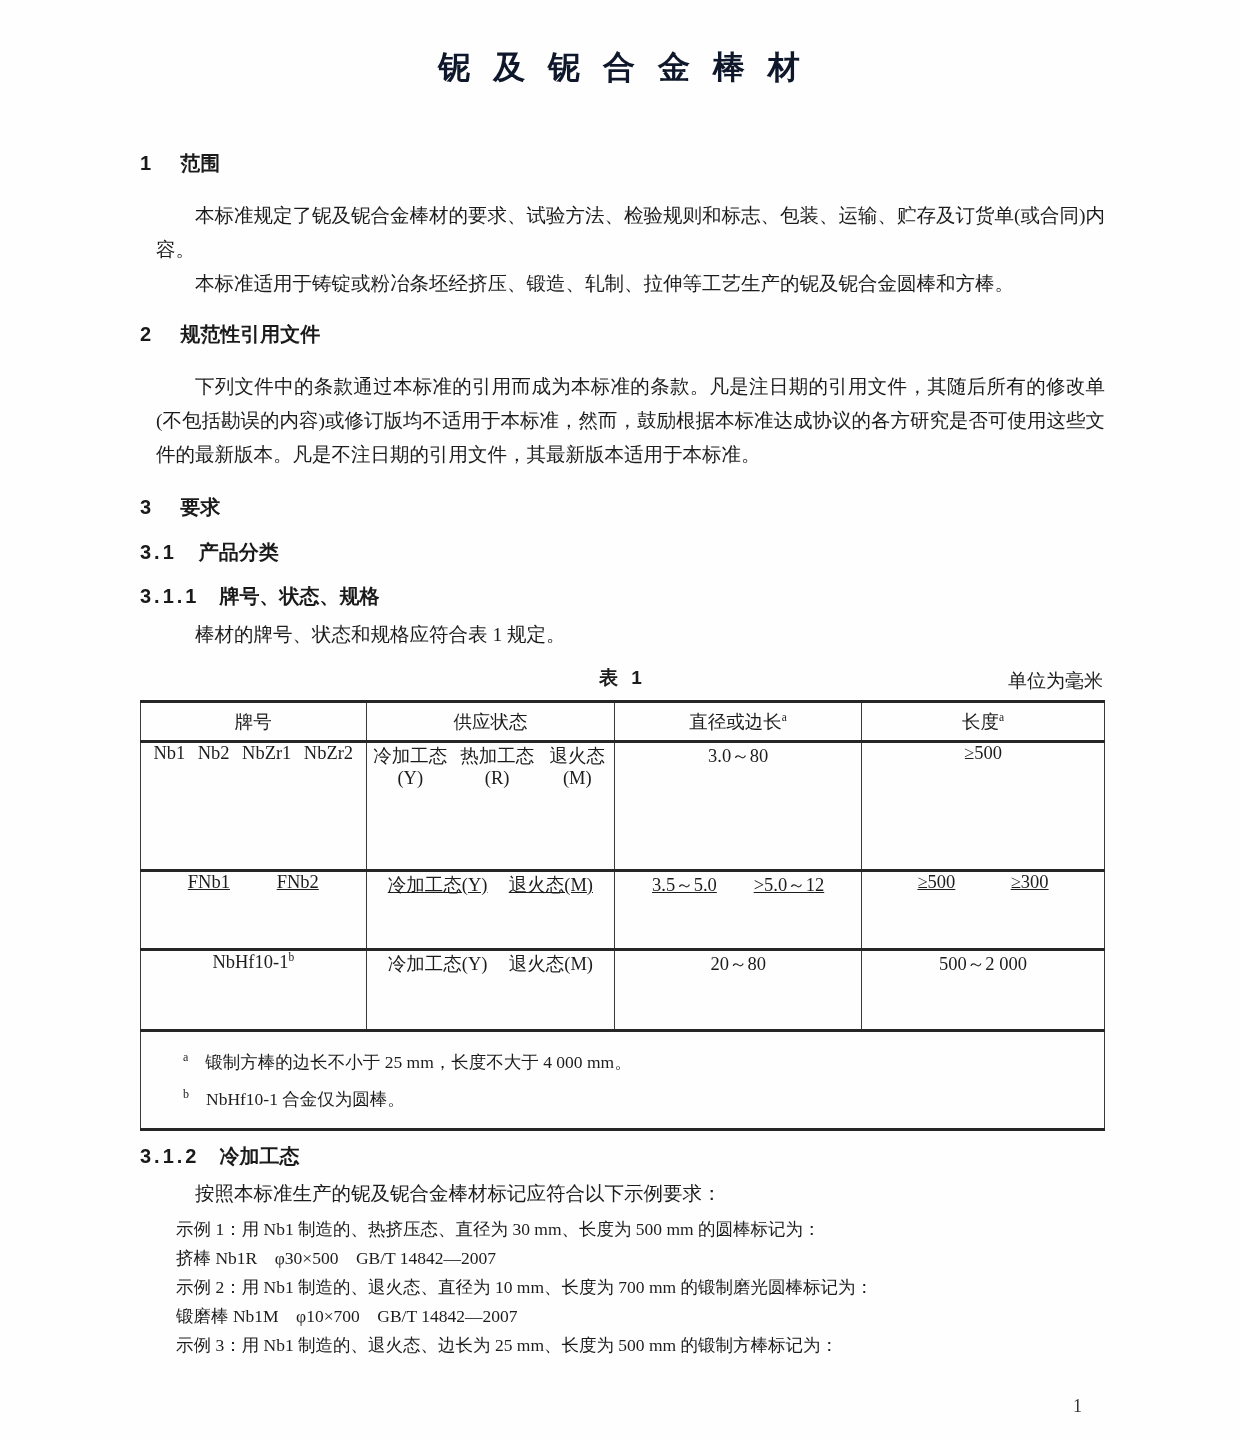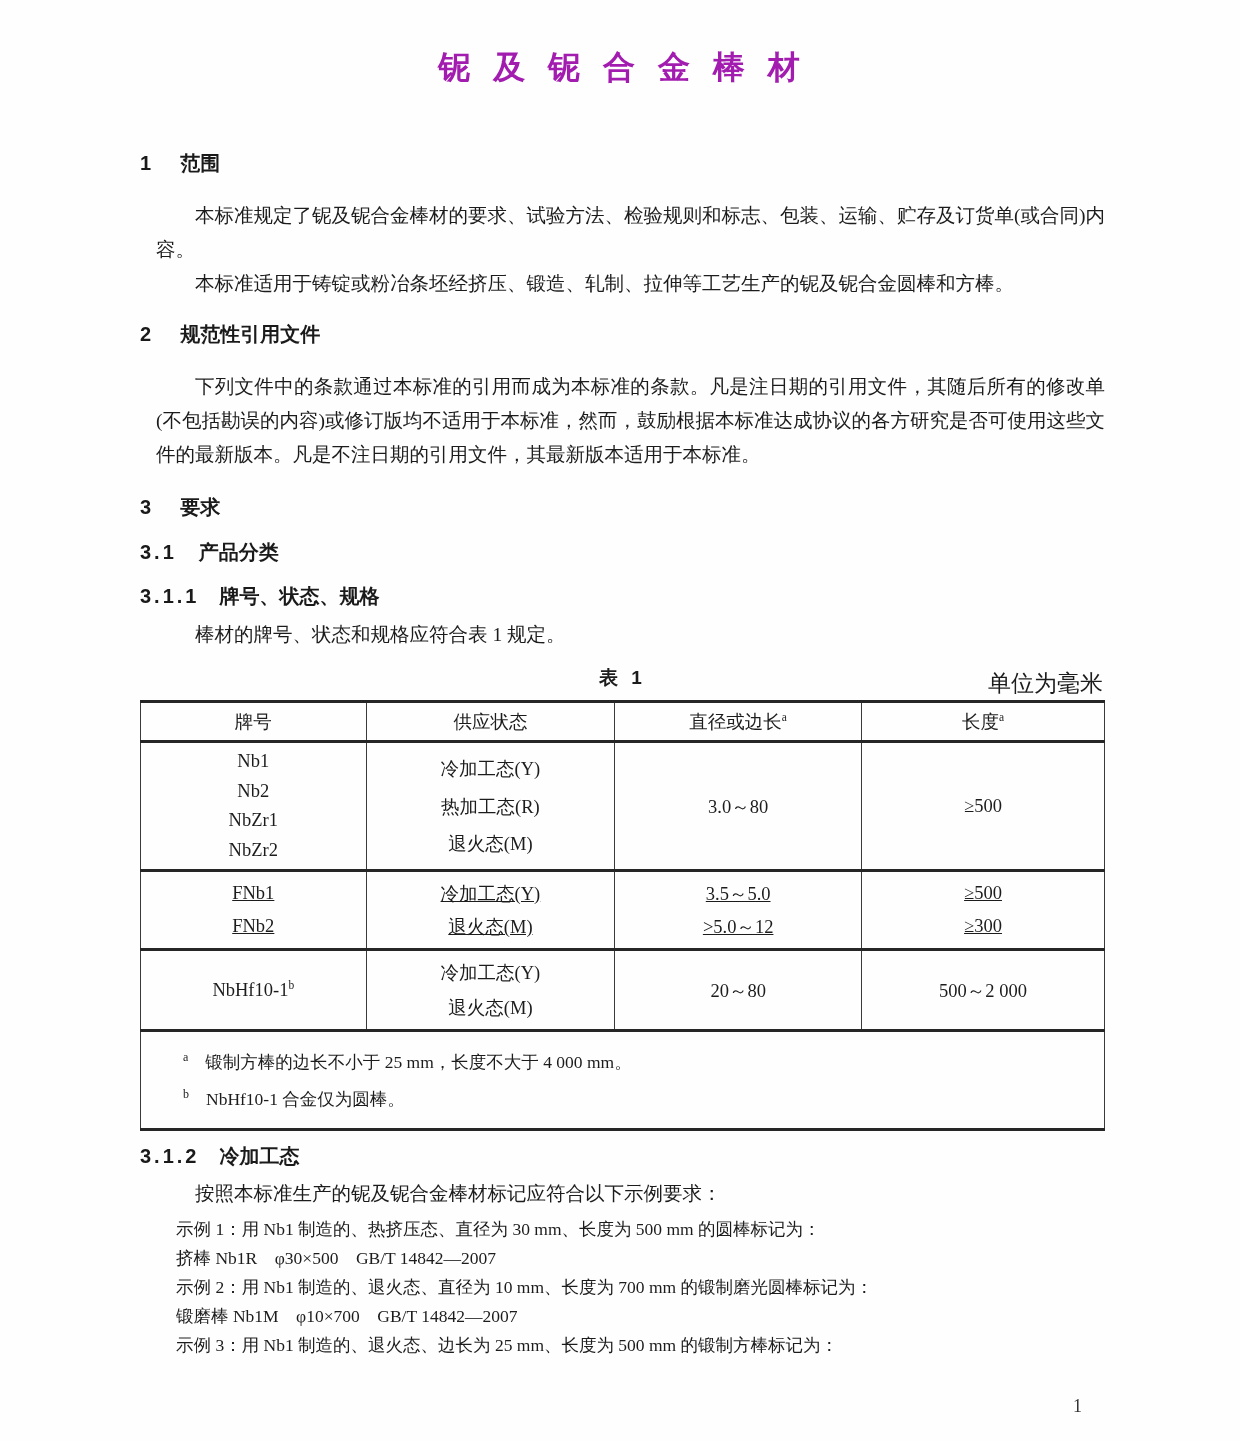--- a/index.html
+++ b/index.html
@@ -6,21 +6,21 @@
   html,body { background:#e8e8e8; }
   .page {
     width:1240px; height:1441px; background:#fefefe; color:#1c1c1c;
     font-family:"Liberation Serif","DejaVu Serif",serif;
     position:relative; margin:0 auto;
     padding:46px 135px 0 140px;
   }
   .doc-title {
     font-family:"Liberation Sans","DejaVu Sans",sans-serif;
     font-weight:bold; font-size:32px; letter-spacing:7px;
-    text-align:center; margin-bottom:60px; color:#a21caf;
+    text-align:center; margin-bottom:60px; color:#0f172a;
   }
   .h-sec {
     font-family:"Liberation Sans","DejaVu Sans",sans-serif;
     font-weight:bold; font-size:20px; color:#1a1a1a;
     display:flex; align-items:baseline;
   }
   .h-sec .num { letter-spacing:3px; margin-right:26px; }
   .mt-h1 { margin-top:22px; }
   .mt-h2 { margin-top:20px; }
   .body-p {
@@ -36,35 +36,35 @@
   .h4 .num { margin-right:20px; }
   .lead-p { margin-top:8px; }
 
   
   .cap-row { position:relative; height:30px; margin-top:13px; }
   .cap-title {
     position:absolute; left:0; right:0; text-align:center;
     font-family:"Liberation Sans","DejaVu Sans",sans-serif;
     font-weight:bold; font-size:19px; letter-spacing:4px;
   }
-  .cap-unit { position:absolute; right:2px; top:3px; font-size:23px; }
+  .cap-unit { position:absolute; right:2px; top:3px; font-size:19px; }
 
   
   table.t1 {
     width:100%; border-collapse:collapse; margin-top:5px;
     border-top:3px solid #262626; border-bottom:3px solid #262626;
     border-left:1px solid #3a3a3a; border-right:1px solid #3a3a3a;
   }
   .t1 th, .t1 td {
     border-left:1px solid #3a3a3a; border-right:1px solid #3a3a3a;
     text-align:center; font-size:18.5px; font-weight:normal;
   }
   .t1 tr.hd th { height:40px; border-bottom:3px solid #262626; }
   .t1 tr.r td { border-bottom:3px solid #262626; vertical-align:middle; }
-  .vlines { display:flex; flex-direction:column; justify-content:space-evenly; }
+  .vlines { display:flex; flex-direction:row; justify-content:space-evenly; }
   .r1 .vlines { height:126px; }
   .r2 .vlines { height:76px;text-decoration:underline; }
   .r3 .vlines { height:78px; }
   sup.sp { font-size:11.5px; vertical-align:super; }
   .t1 tr.fn td { padding:9px 20px 13px 42px; text-align:left; }
   .fn-line { font-size:17.5px; line-height:32px; }
   .fn-line sup { font-size:12px; margin-right:17px; font-family:"Liberation Serif",serif; }
 
   
   .ex-block { margin-left:36px; margin-top:4px; }

